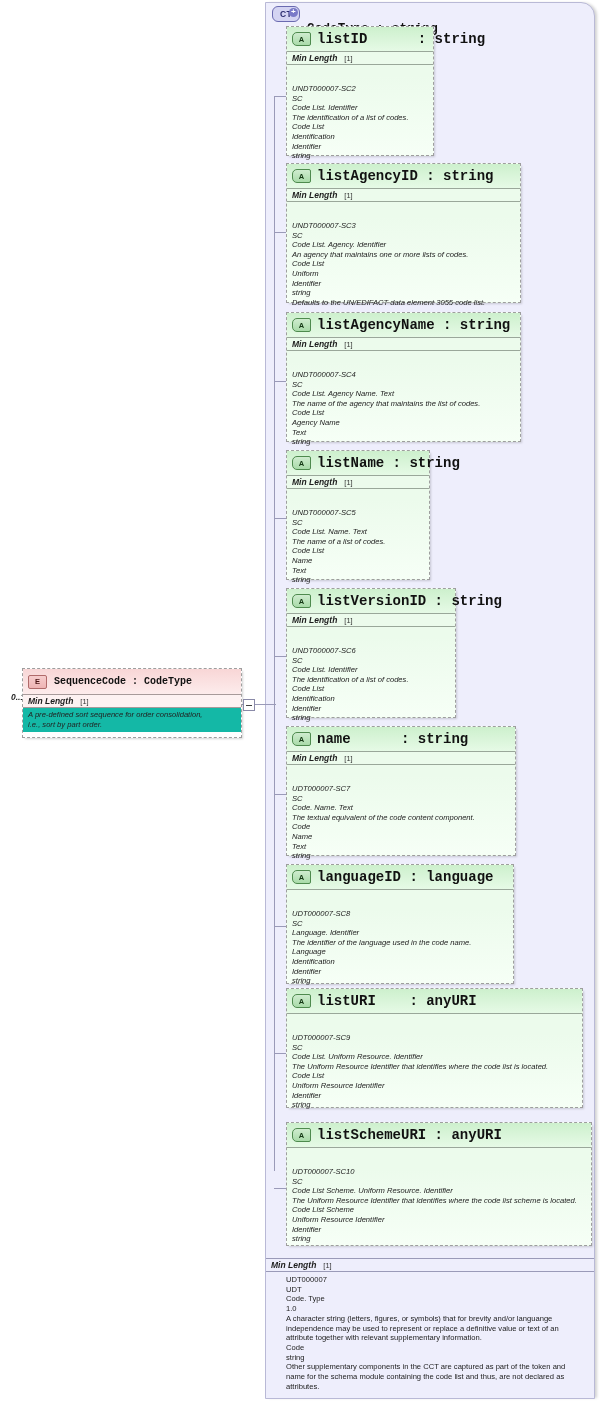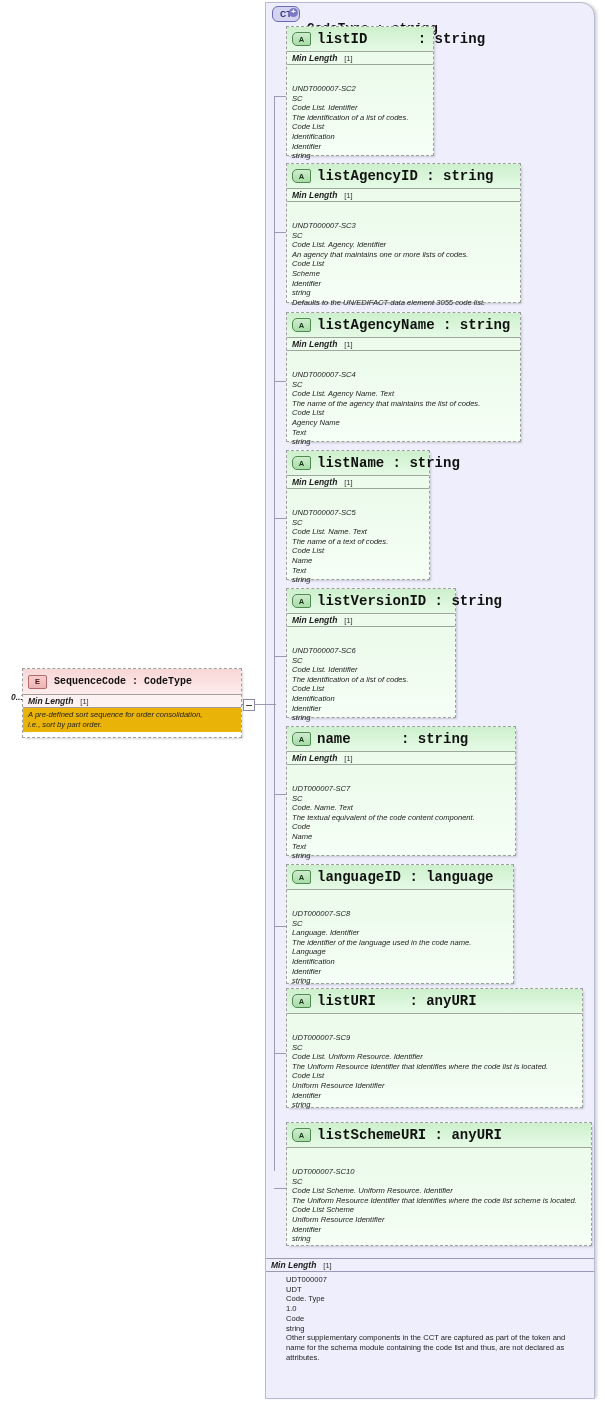--- a/index.html
+++ b/index.html
@@ -123,21 +123,21 @@
     font-size:10px;font-weight:bold;color:#111;
     font-family:"Liberation Mono","DejaVu Sans Mono",monospace;
   }
   .elem .facet{
     border-top:1px solid #a79a9a;border-bottom:1px solid #a79a9a;
     padding:1px 6px 1px 5px;display:flex;align-items:center;gap:7px;
     background:#fdf2f2;
   }
   .elem .doc{
     padding:2px 6px 3px 5px;font-size:7.6px;line-height:9.6px;
-    font-style:italic;color:#222;background:#eab308;
+    font-style:italic;color:#222;background:#14b8a6;
   }
   .card{
     position:absolute;left:11px;top:692px;
     font-size:8.5px;font-style:italic;color:#222;font-weight:bold;
   }
   .toggle{
     position:absolute;left:243px;top:699px;
     width:10px;height:10px;border:1px solid #8a8aa8;background:#fff;
     display:flex;align-items:center;justify-content:center;
     font-size:10px;line-height:8px;color:#333;
@@ -243,21 +243,21 @@
     <div class="facet">
       <span class="facet-label">Min Length</span>
       <span class="facet-val">[1]</span>
     </div>
     <div class="doc">
       <div>UNDT000007-SC3</div>
       <div>SC</div>
       <div>Code List. Agency. Identifier</div>
       <div>An agency that maintains one or more lists of codes.</div>
       <div>Code List</div>
-      <div>Scheme</div>
+      <div>Uniform</div>
       <div>Identifier</div>
       <div>string</div>
       <div>Defaults to the UN/EDIFACT data element 3055 code list.</div>
     </div>
   </div>
 
   <div class="attr" style="left:286px;top:312px;width:235px;height:130px;">
     <div class="hdr">
       <span class="a-icon">
           <span>A</span>
@@ -288,21 +288,21 @@
       <span class="a-name">listName : string</span>
     </div>
     <div class="facet">
       <span class="facet-label">Min Length</span>
       <span class="facet-val">[1]</span>
     </div>
     <div class="doc">
       <div>UNDT000007-SC5</div>
       <div>SC</div>
       <div>Code List. Name. Text</div>
-      <div>The name of a text of codes.</div>
+      <div>The name of a list of codes.</div>
       <div>Code List</div>
       <div>Name</div>
       <div>Text</div>
       <div>string</div>
     </div>
   </div>
 
   <div class="attr" style="left:286px;top:588px;width:170px;height:130px;">
     <div class="hdr">
       <span class="a-icon">
@@ -412,19 +412,20 @@
   <div class="ct-doc">
     <div class="facet">
       <span class="facet-label">Min Length</span>
       <span class="facet-val">[1]</span>
     </div>
     <div class="doc">
       <div>UDT000007</div>
       <div>UDT</div>
       <div>Code. Type</div>
       <div>1.0</div>
+      <div>A character string (letters, figures, or symbols) that for brevity and/or languange independence may be used to represent or replace a definitive value or text of an attribute together with relevant supplementary information.</div>
       <div>Code</div>
       <div>string</div>
       <div>Other supplementary components in the CCT are captured as part of the token and name for the schema module containing the code list and thus, are not declared as attributes.</div>
     </div>
   </div>
 
 </div>
 
 </body></html>

